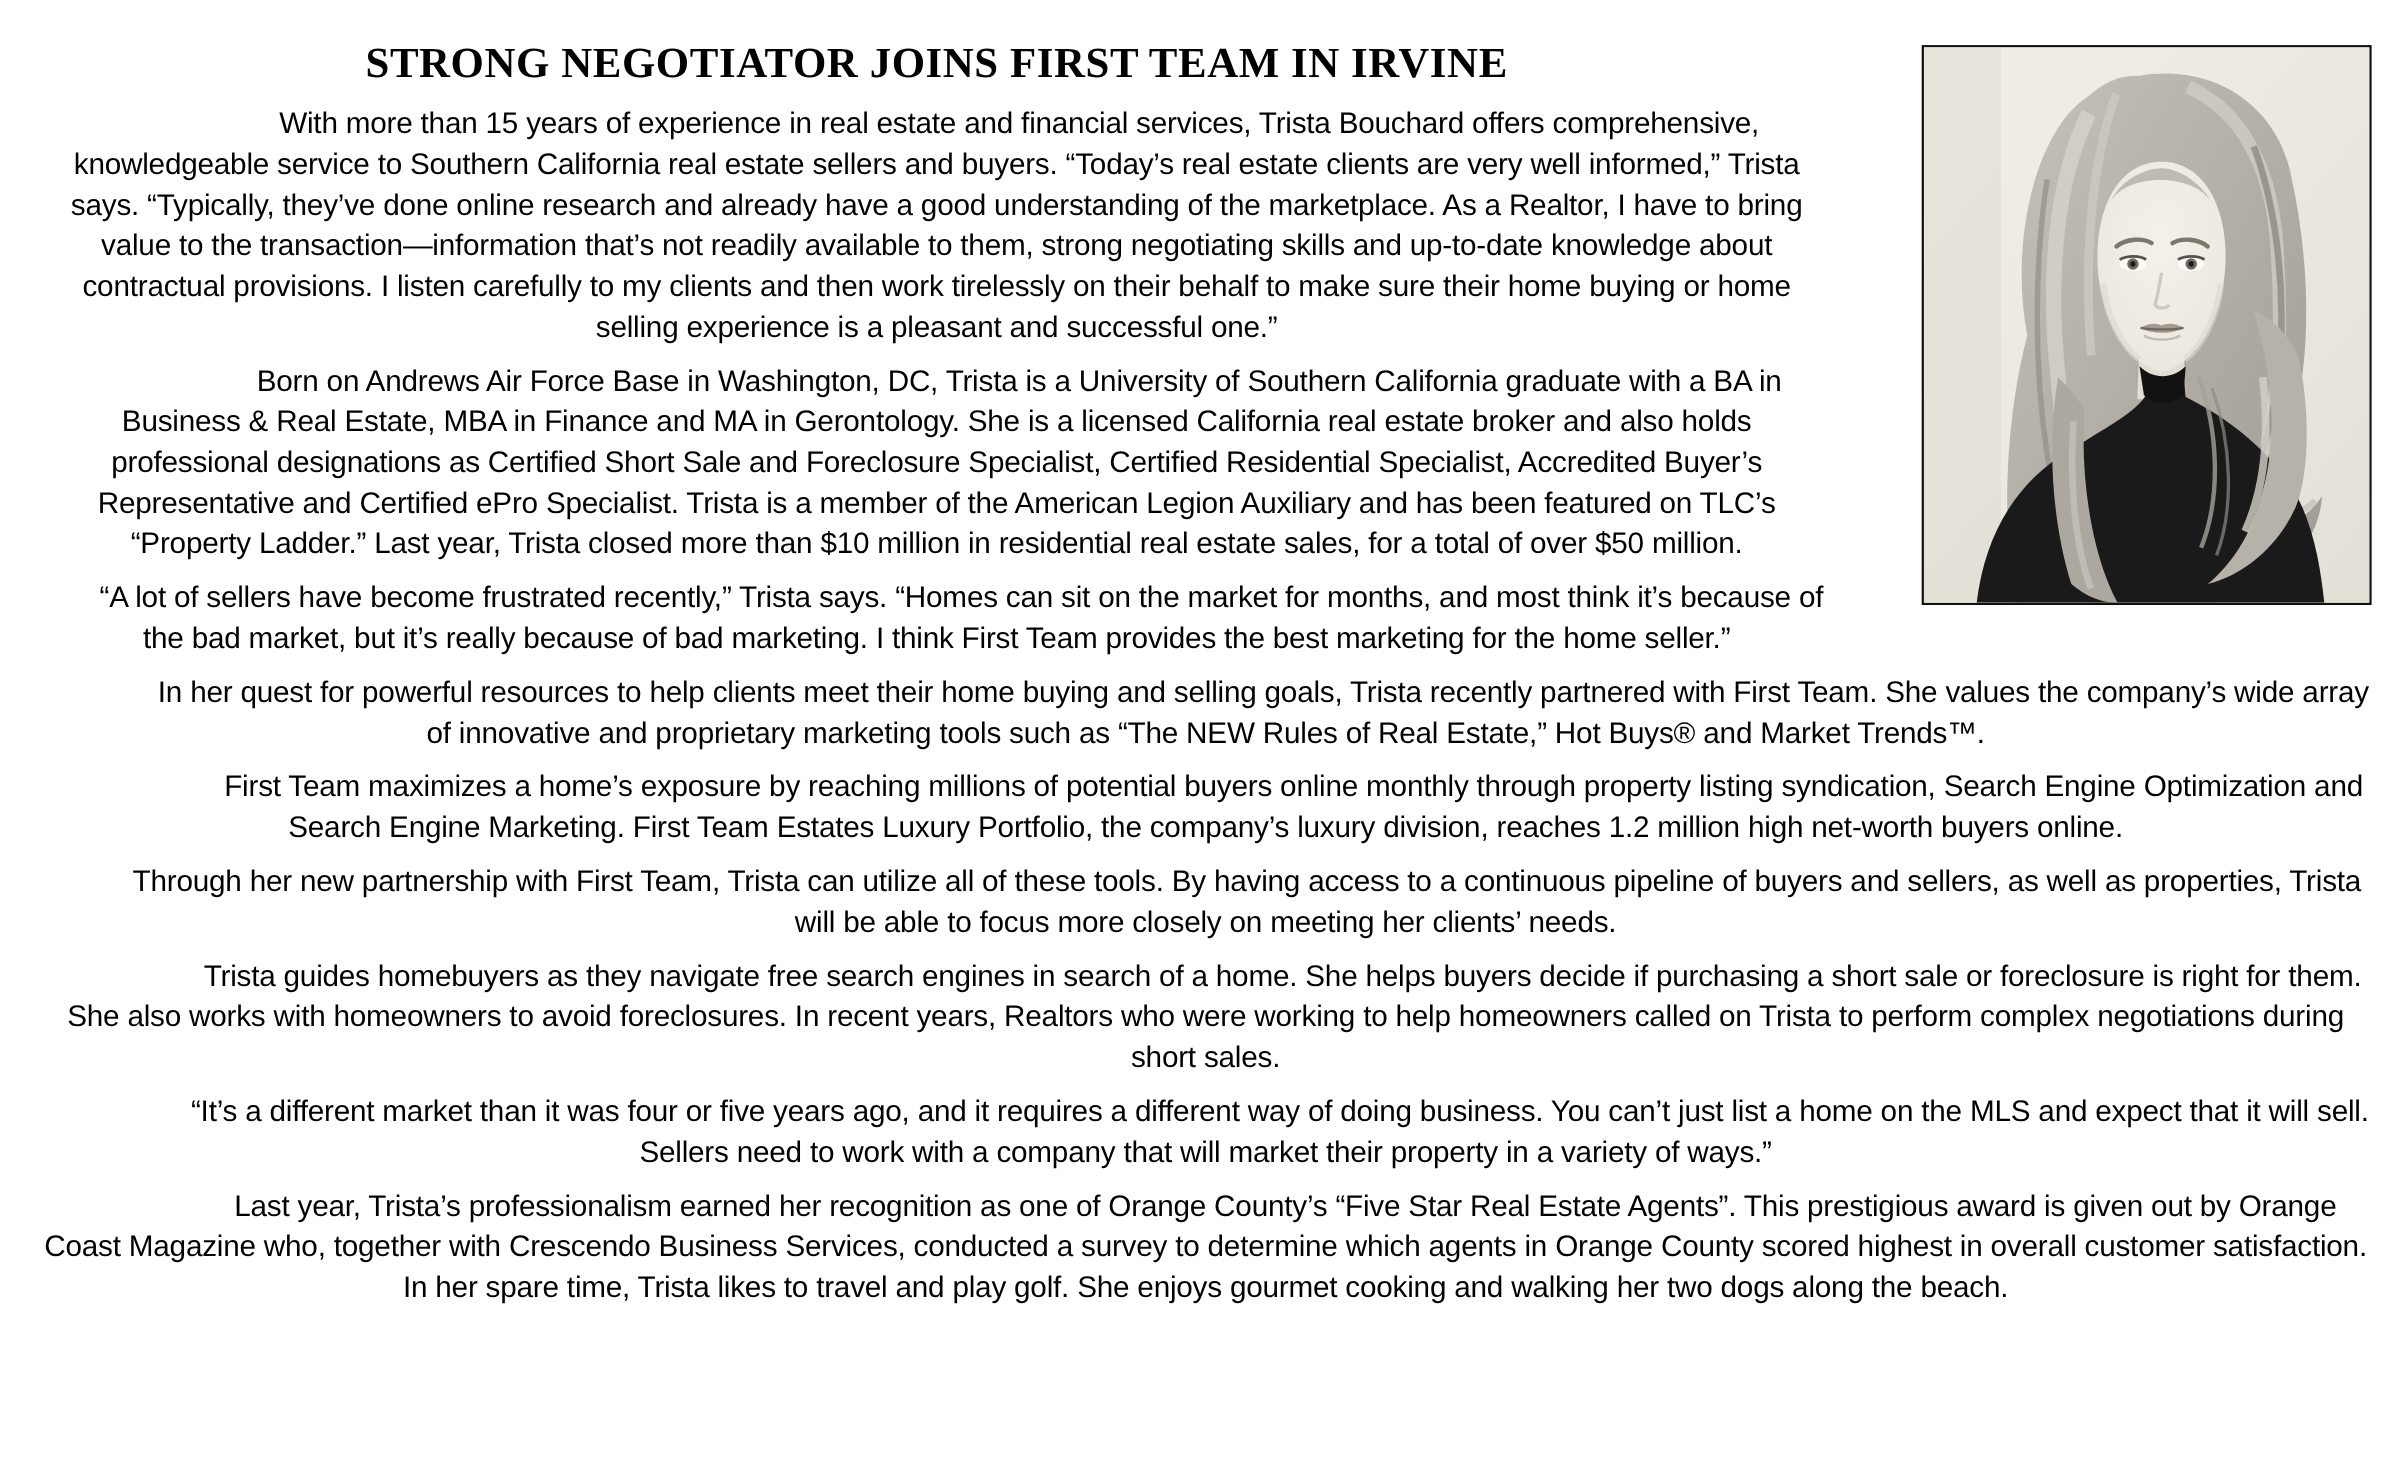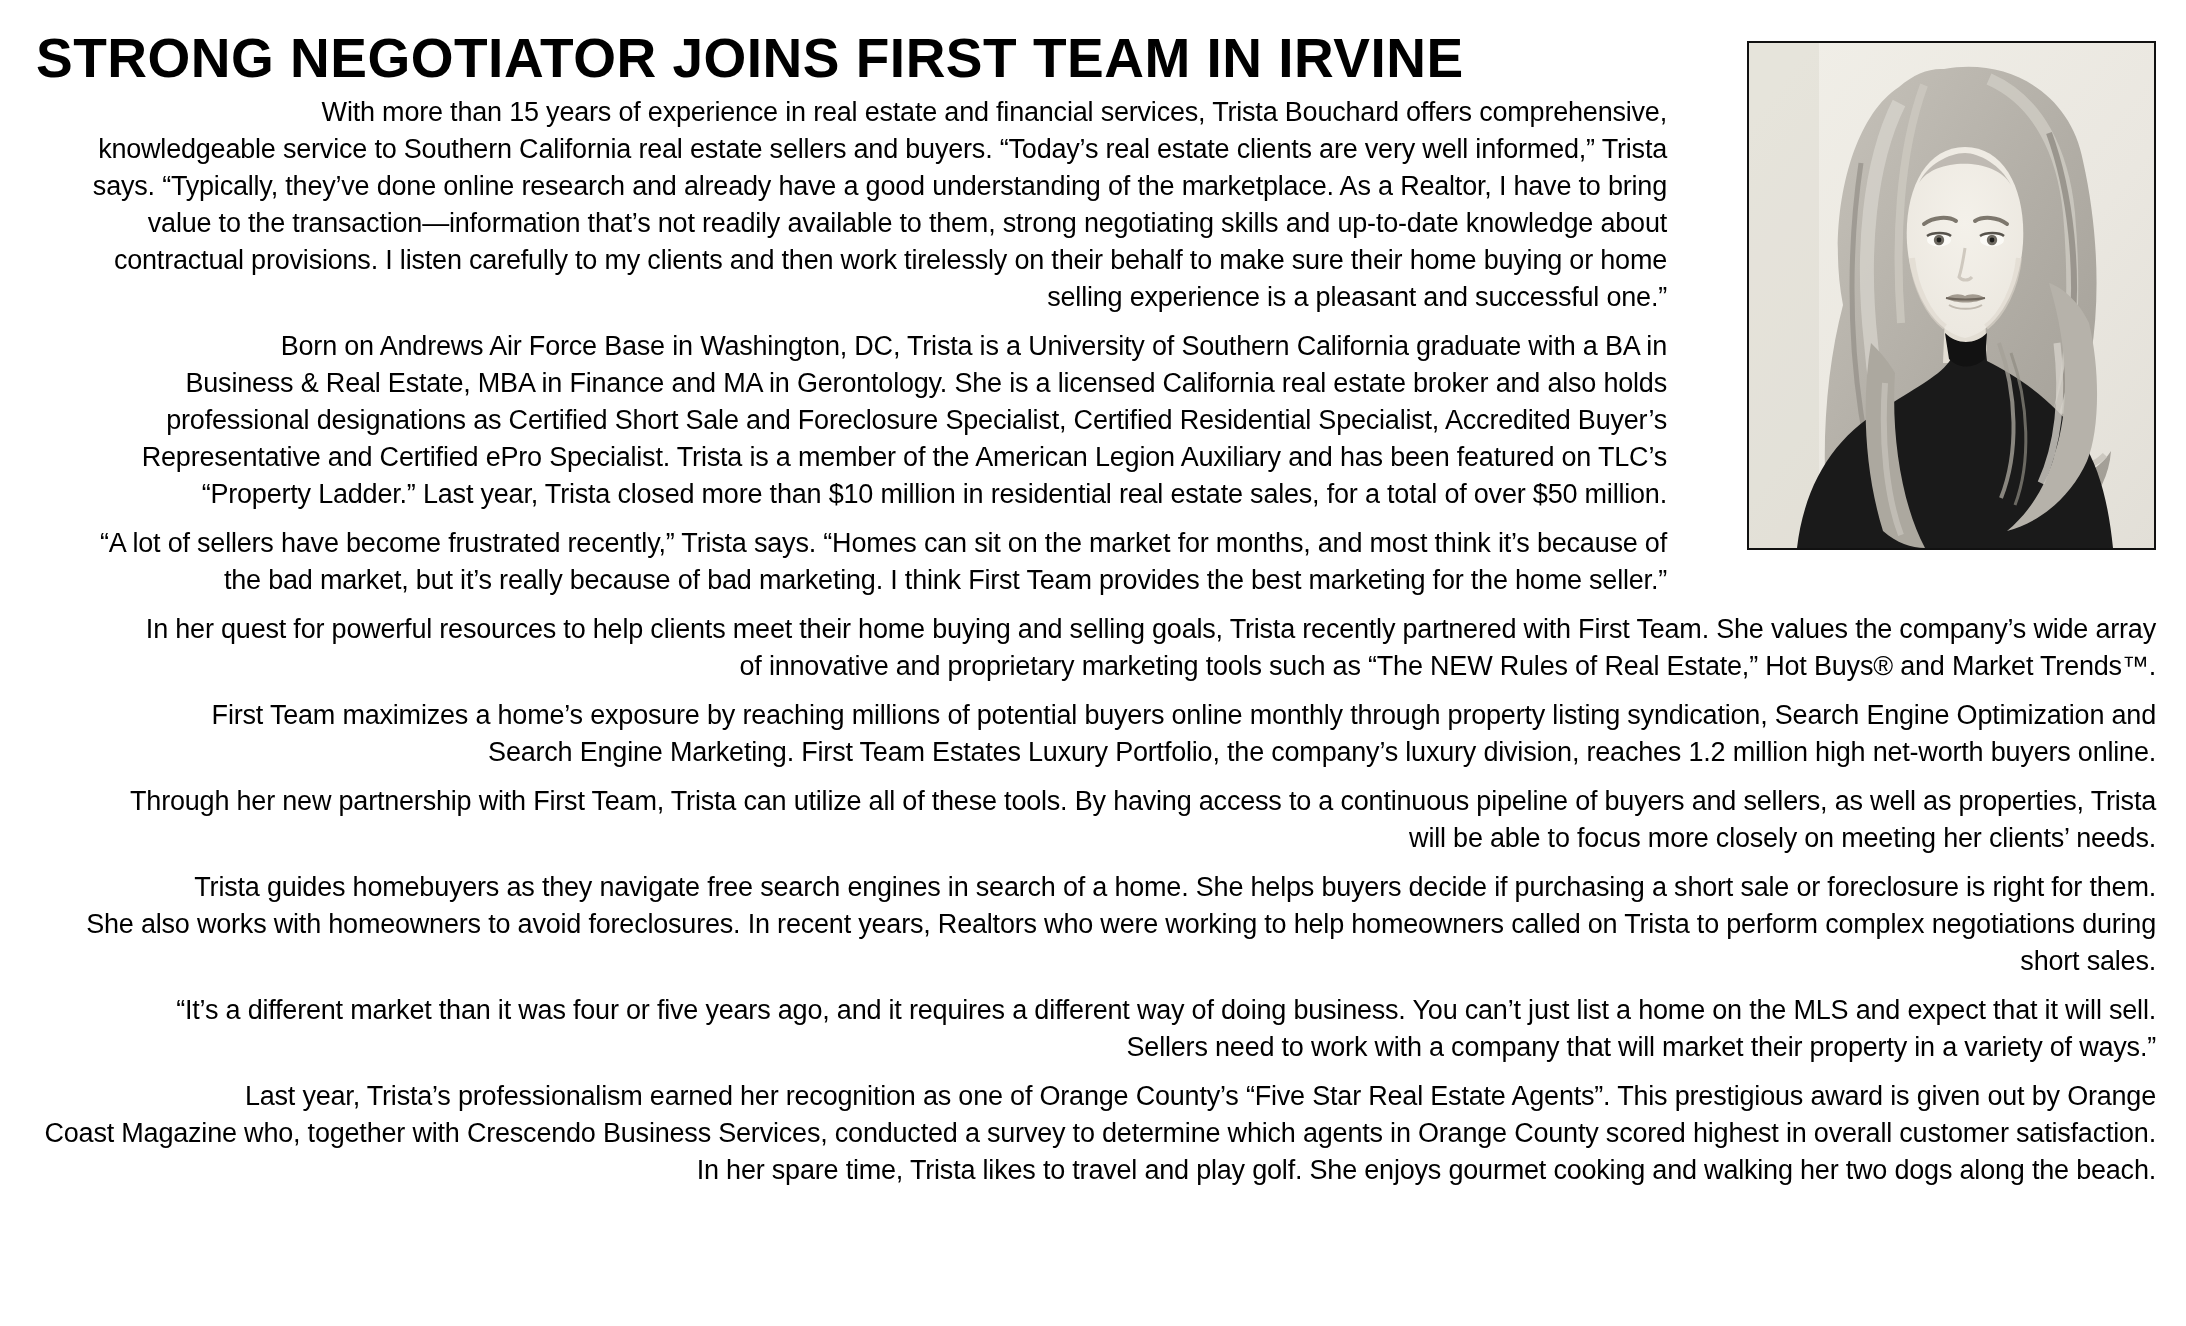--- a/index.html
+++ b/index.html
@@ -19,32 +19,33 @@
   figure.photo {
     float:right;
     margin:15px 0 55px 80px;
     width:405px; height:505px;
     border:2px solid #111111;
     background:#eeece5;
     padding:0;
   }
   figure.photo svg { display:block; width:405px; height:505px; }
   h1.headline {
-    font-family:Liberation Sans, sans-serif;
+    font-family:Liberation Serif, serif;
     font-weight:bold;
-    font-size:55px;
+    font-size:39px;
     line-height:52px;
     letter-spacing:0.5px;
+    text-align:center;
     margin:6px 0 10px 0;
   }
   p.para {
     font-size:27px;
     line-height:37px;
     margin:0 0 12px 0;
-    text-align:right;
+    text-align:center;
     letter-spacing:-0.2px;
   }
 </style>
 </head>
 <body>
 
 <div class="page">
 
   <figure class="photo">
     <svg viewBox="0 0 405 505" xmlns="http://www.w3.org/2000/svg" role="img">

